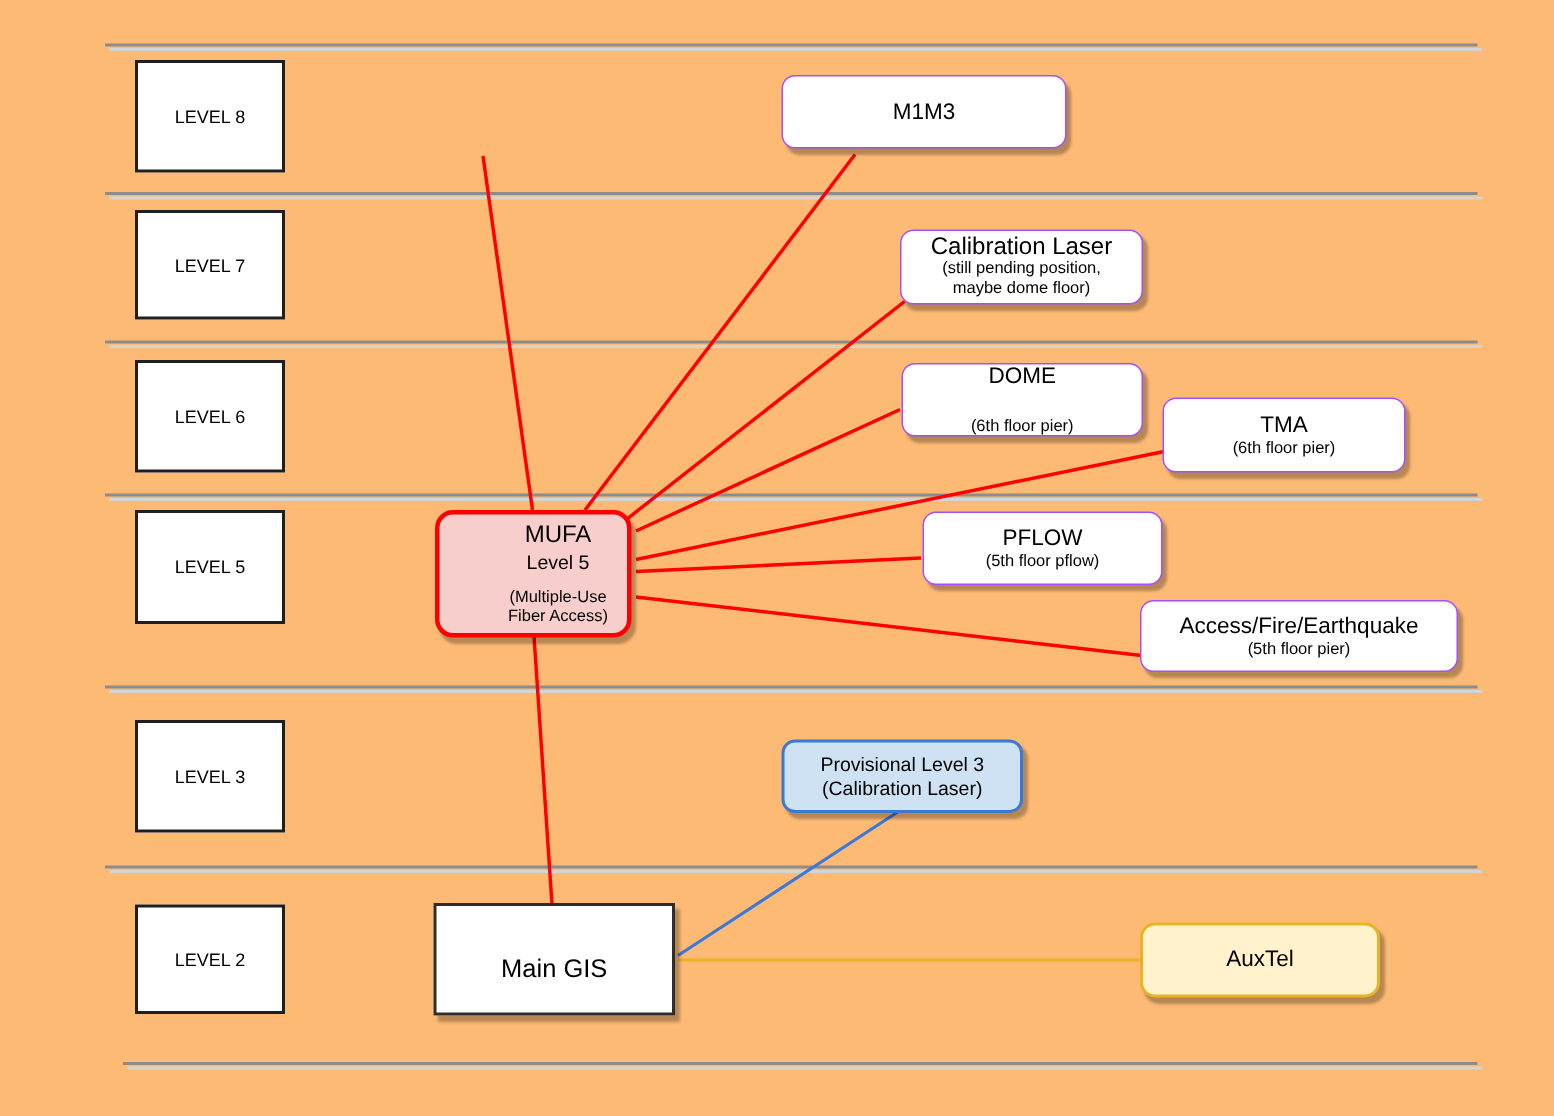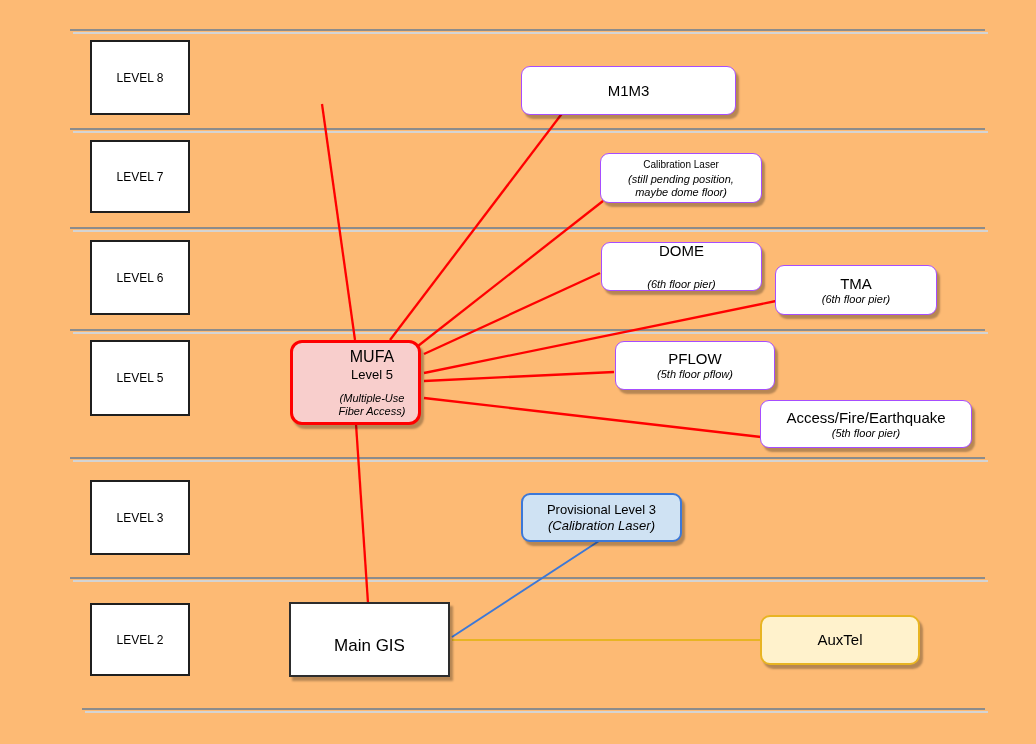--- a/index.html
+++ b/index.html
@@ -22,21 +22,21 @@
   .node{
     position:absolute;
     box-sizing:border-box;
     display:flex;flex-direction:column;
     align-items:center;justify-content:center;
     text-align:center;
     background:#ffffff;
     box-shadow:3px 4px 2px rgba(0,0,0,0.28);
   }
   .node .title{font-size:15px;line-height:18px;}
-  .node .note{font-size:11px;line-height:13px;font-style:italic;}
+  .node .note{font-size:11px;line-height:13px;}
 
   .levelbox{
     border:2px solid #1f1f1f;
     box-shadow:none;
     font-size:12px;
   }
   .purple{
     border:1.7px solid #a64dff;
     border-radius:9px;
   }
@@ -113,25 +113,25 @@
   <div class="node levelbox" style="left:90px;top:340px;width:100px;height:76px;">
     <span class="lvl">LEVEL 5</span>
   </div>
   <div class="node levelbox" style="left:90px;top:480px;width:100px;height:75px;">
     <span class="lvl">LEVEL 3</span>
   </div>
   <div class="node levelbox" style="left:90px;top:603px;width:100px;height:73px;">
     <span class="lvl">LEVEL 2</span>
   </div>
 
-  <div class="node purple" style="left:521px;top:66px;width:215px;height:49px;">
+  <div class="node purple" style="left:521px;top:50px;width:190px;height:49px;">
     <span class="title">M1M3</span>
   </div>
   <div class="node purple" style="left:600px;top:153px;width:162px;height:50px;">
-    <span class="title" style="font-size:10px;line-height:16px;">Calibration Laser</span>
+    <span class="title" style="font-size:16px;line-height:16px;">Calibration Laser</span>
     <span class="note">(still pending position,</span>
     <span class="note">maybe dome floor)</span>
   </div>
   <div class="node purple" style="left:601px;top:242px;width:161px;height:49px;gap:18px;">
     <span class="title">DOME</span>
     <span class="note">(6th floor pier)</span>
   </div>
   <div class="node purple" style="left:775px;top:265px;width:162px;height:50px;">
     <span class="title">TMA</span>
     <span class="note">(6th floor pier)</span>

